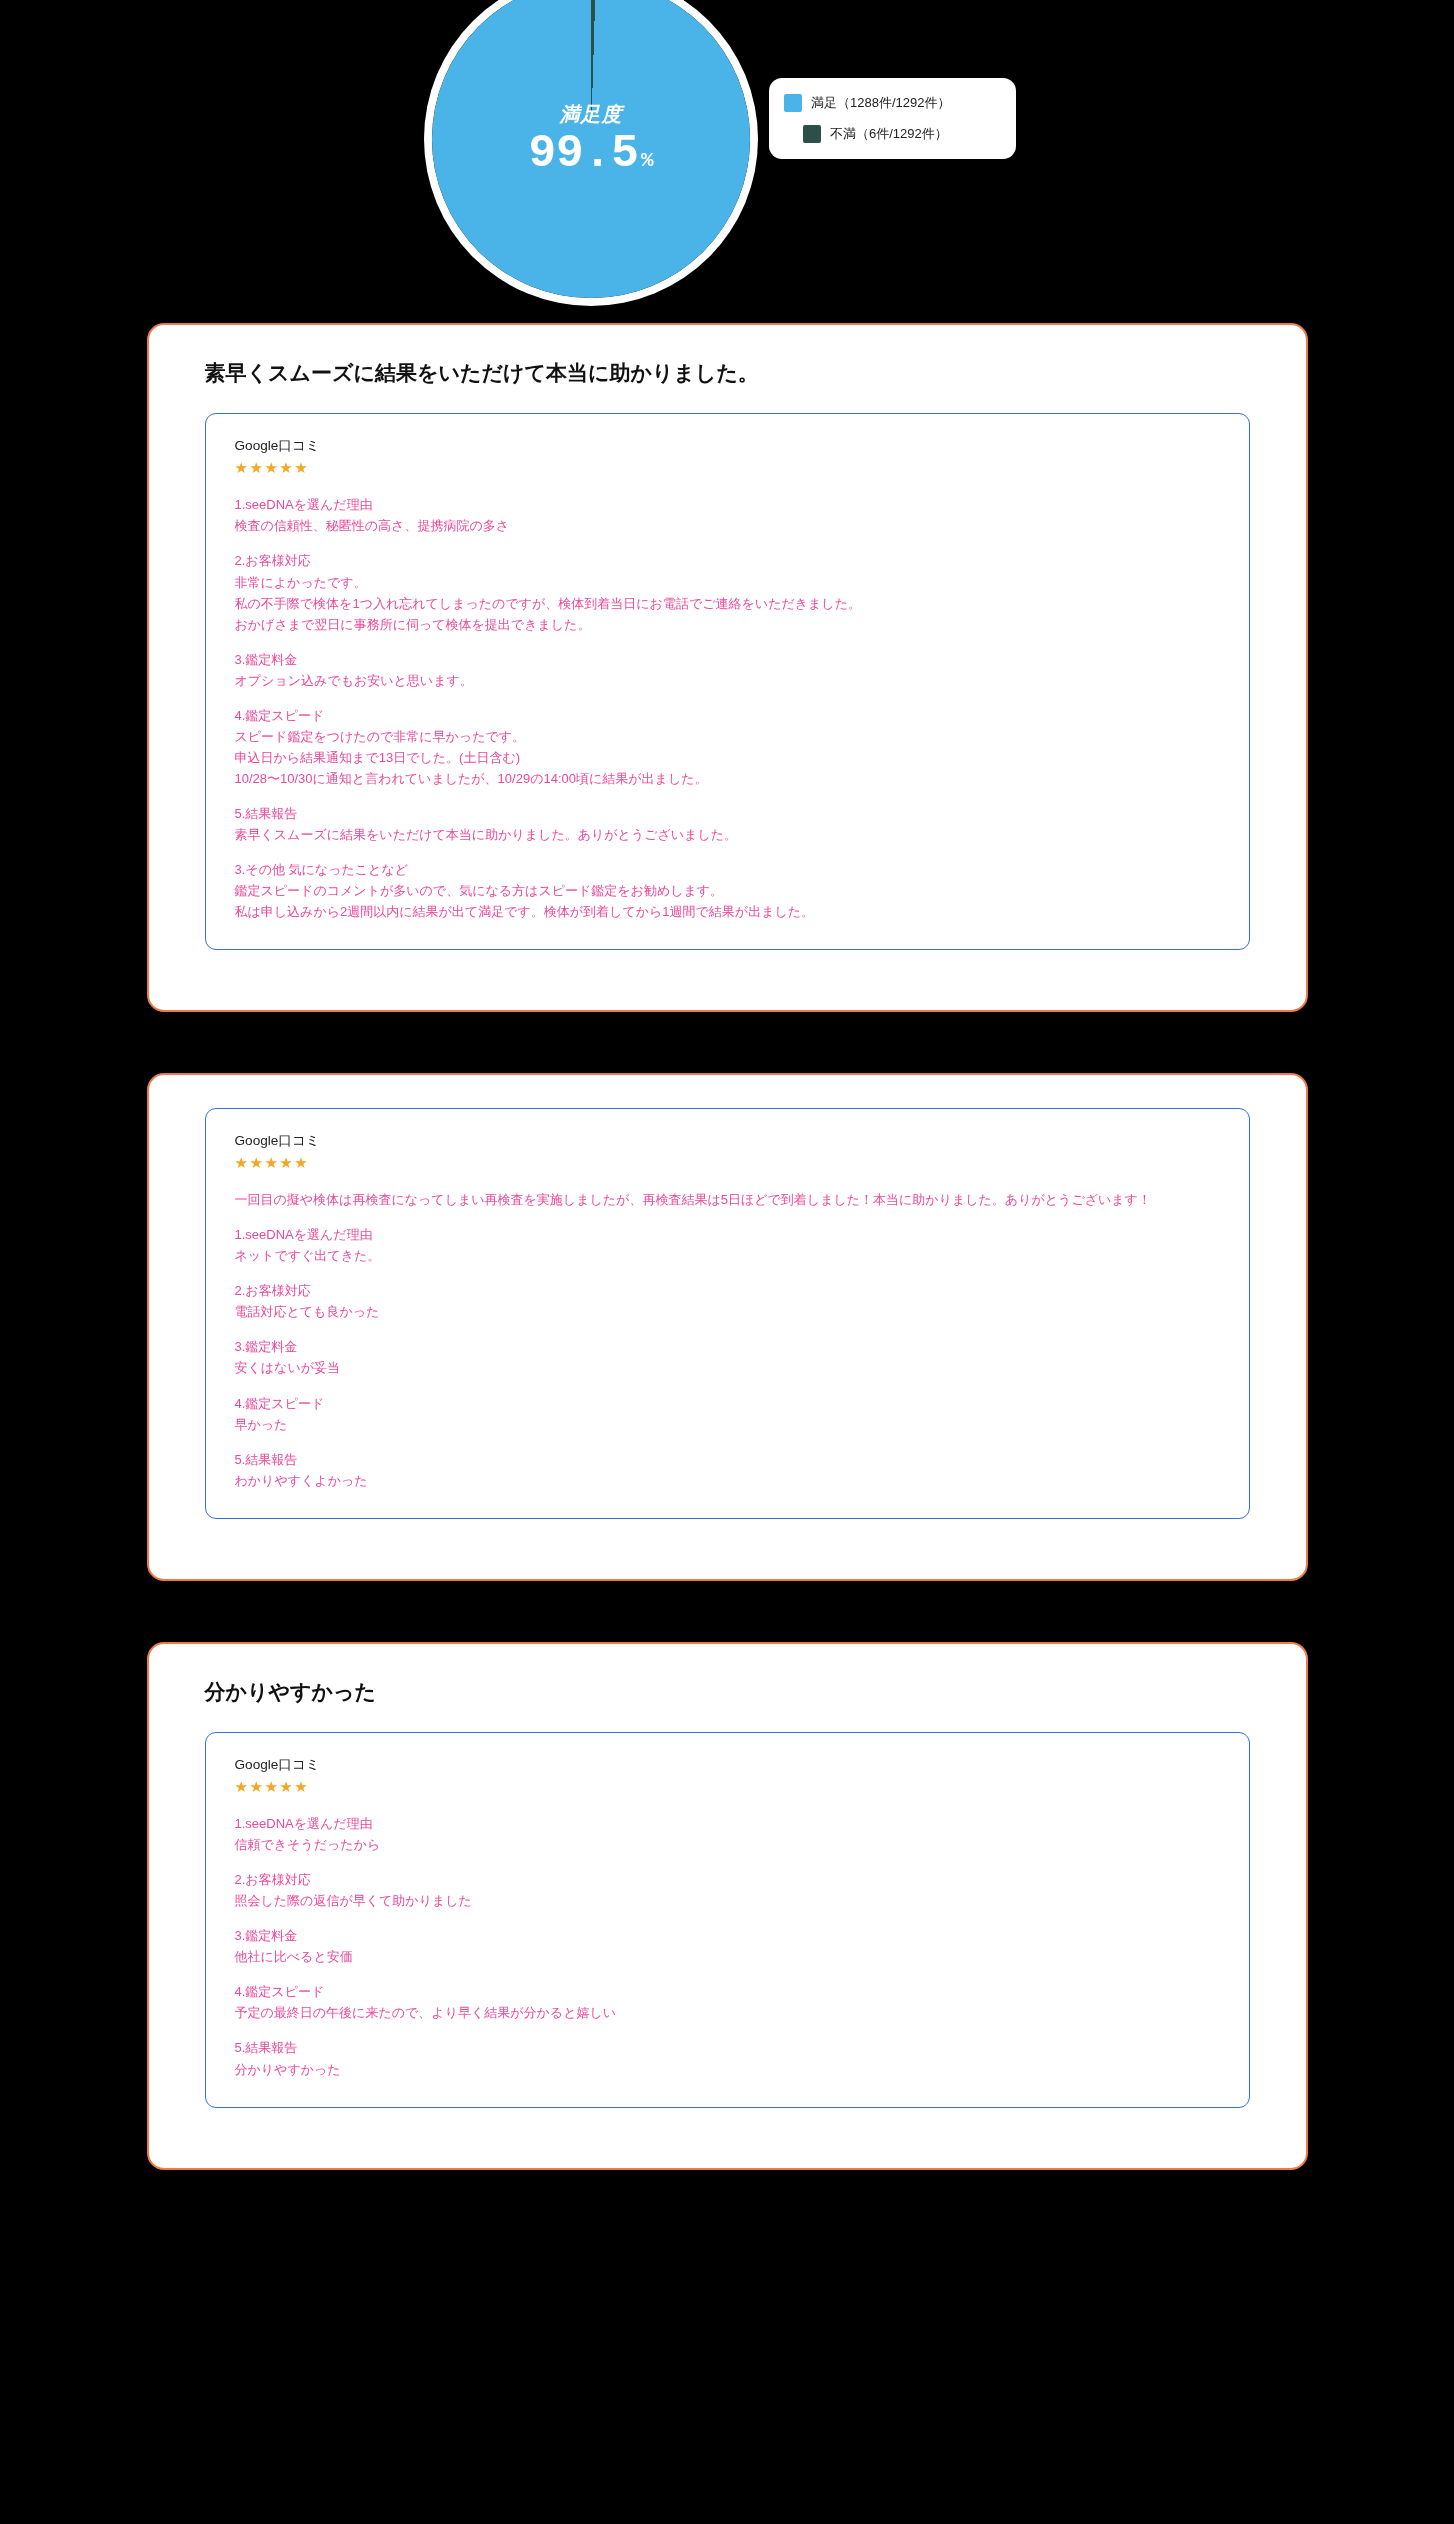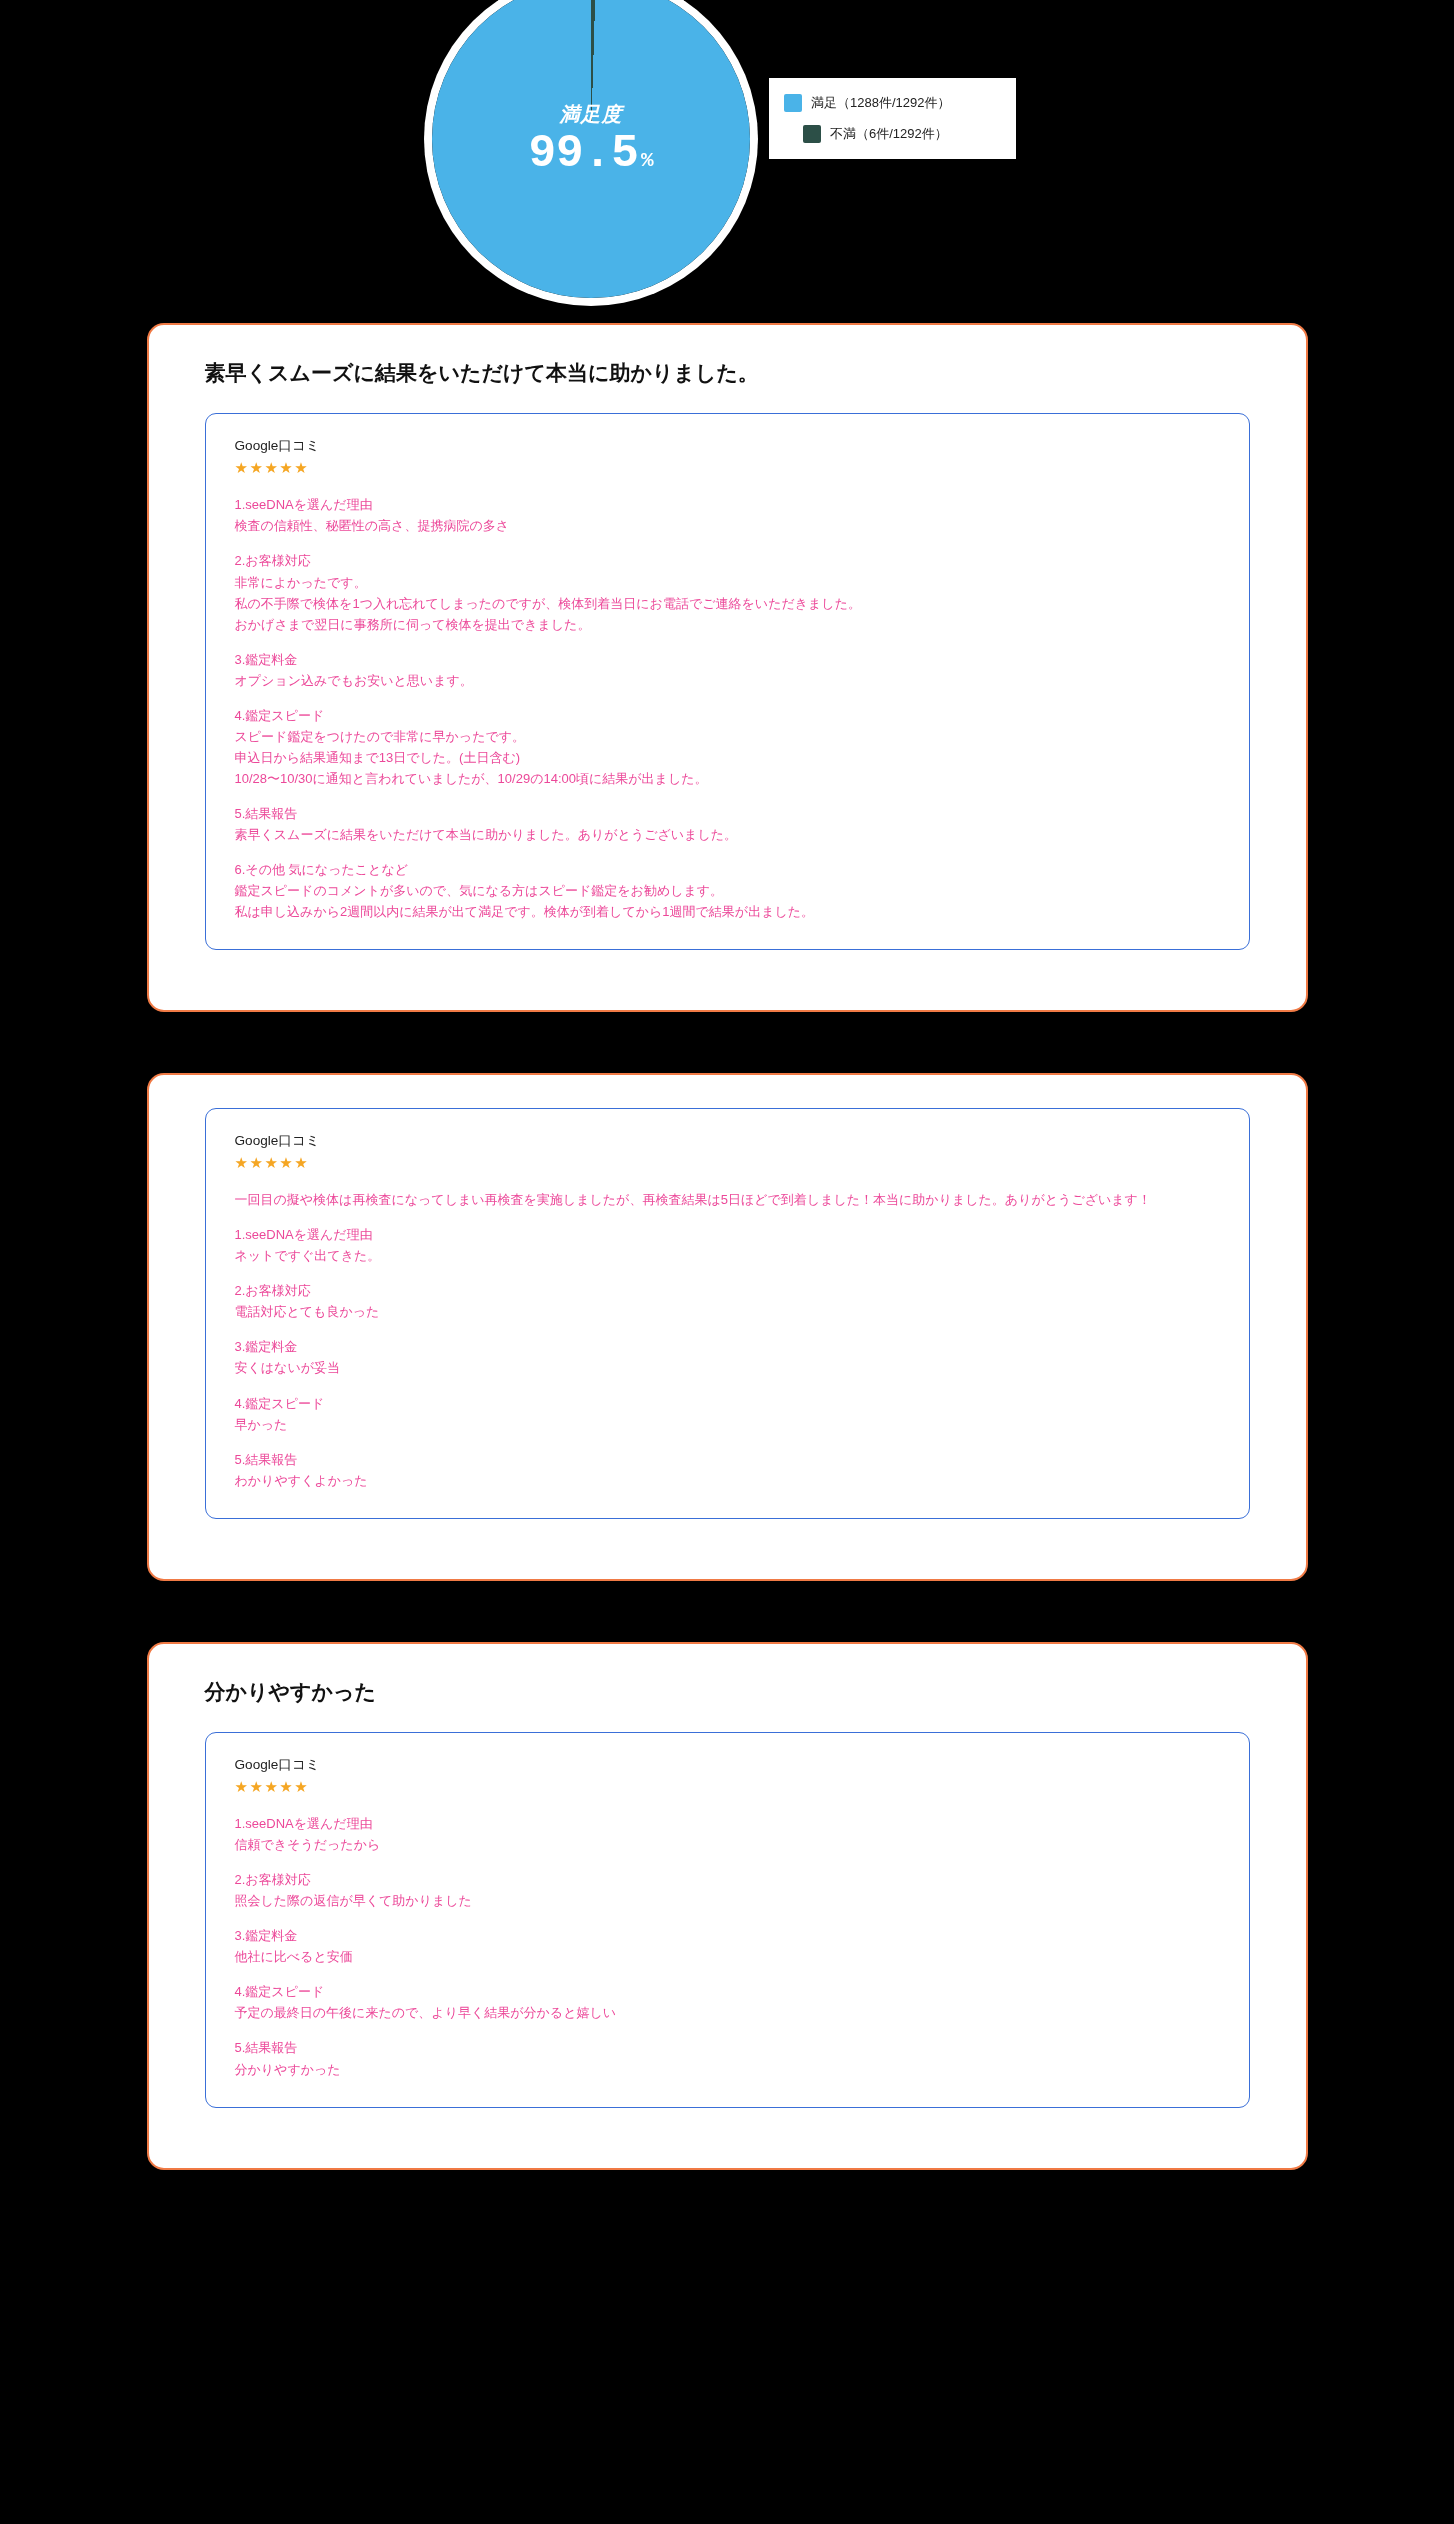--- a/index.html
+++ b/index.html
@@ -61,21 +61,21 @@
     font-weight: bold;
     margin-left: 2px;
   }
 
   .legend {
     position: absolute;
     left: 769px;
     top: 78px;
     width: 247px;
     background: #ffffff;
-    border-radius: 0;
+    border-radius: 13px;
     padding: 16px 15px;
     box-shadow: 0 1px 4px rgba(0,0,0,0.25);
   }
   .legend-row {
     display: flex;
     align-items: center;
     font-size: 13px;
     color: #222222;
     margin-bottom: 13px;
   }
@@ -178,21 +178,21 @@
 私の不手際で検体を1つ入れ忘れてしまったのですが、検体到着当日にお電話でご連絡をいただきました。
 おかげさまで翌日に事務所に伺って検体を提出できました。</p>
         <p>3.鑑定料金
 オプション込みでもお安いと思います。</p>
         <p>4.鑑定スピード
 スピード鑑定をつけたので非常に早かったです。
 申込日から結果通知まで13日でした。(土日含む)
 10/28〜10/30に通知と言われていましたが、10/29の14:00頃に結果が出ました。</p>
         <p>5.結果報告
 素早くスムーズに結果をいただけて本当に助かりました。ありがとうございました。</p>
-        <p>6.その他 気になったことなど
+        <p>3.その他 気になったことなど
 鑑定スピードのコメントが多いので、気になる方はスピード鑑定をお勧めします。
 私は申し込みから2週間以内に結果が出て満足です。検体が到着してから1週間で結果が出ました。</p>
       </div>
     </div>
   </div>
 
   <div class="card" style="border-color: rgb(240, 122, 69);">
     <div class="review-box" style="border-color: rgb(58, 111, 216);">
       <div class="review-source">Google口コミ</div>
       <div class="stars">★★★★★</div>

